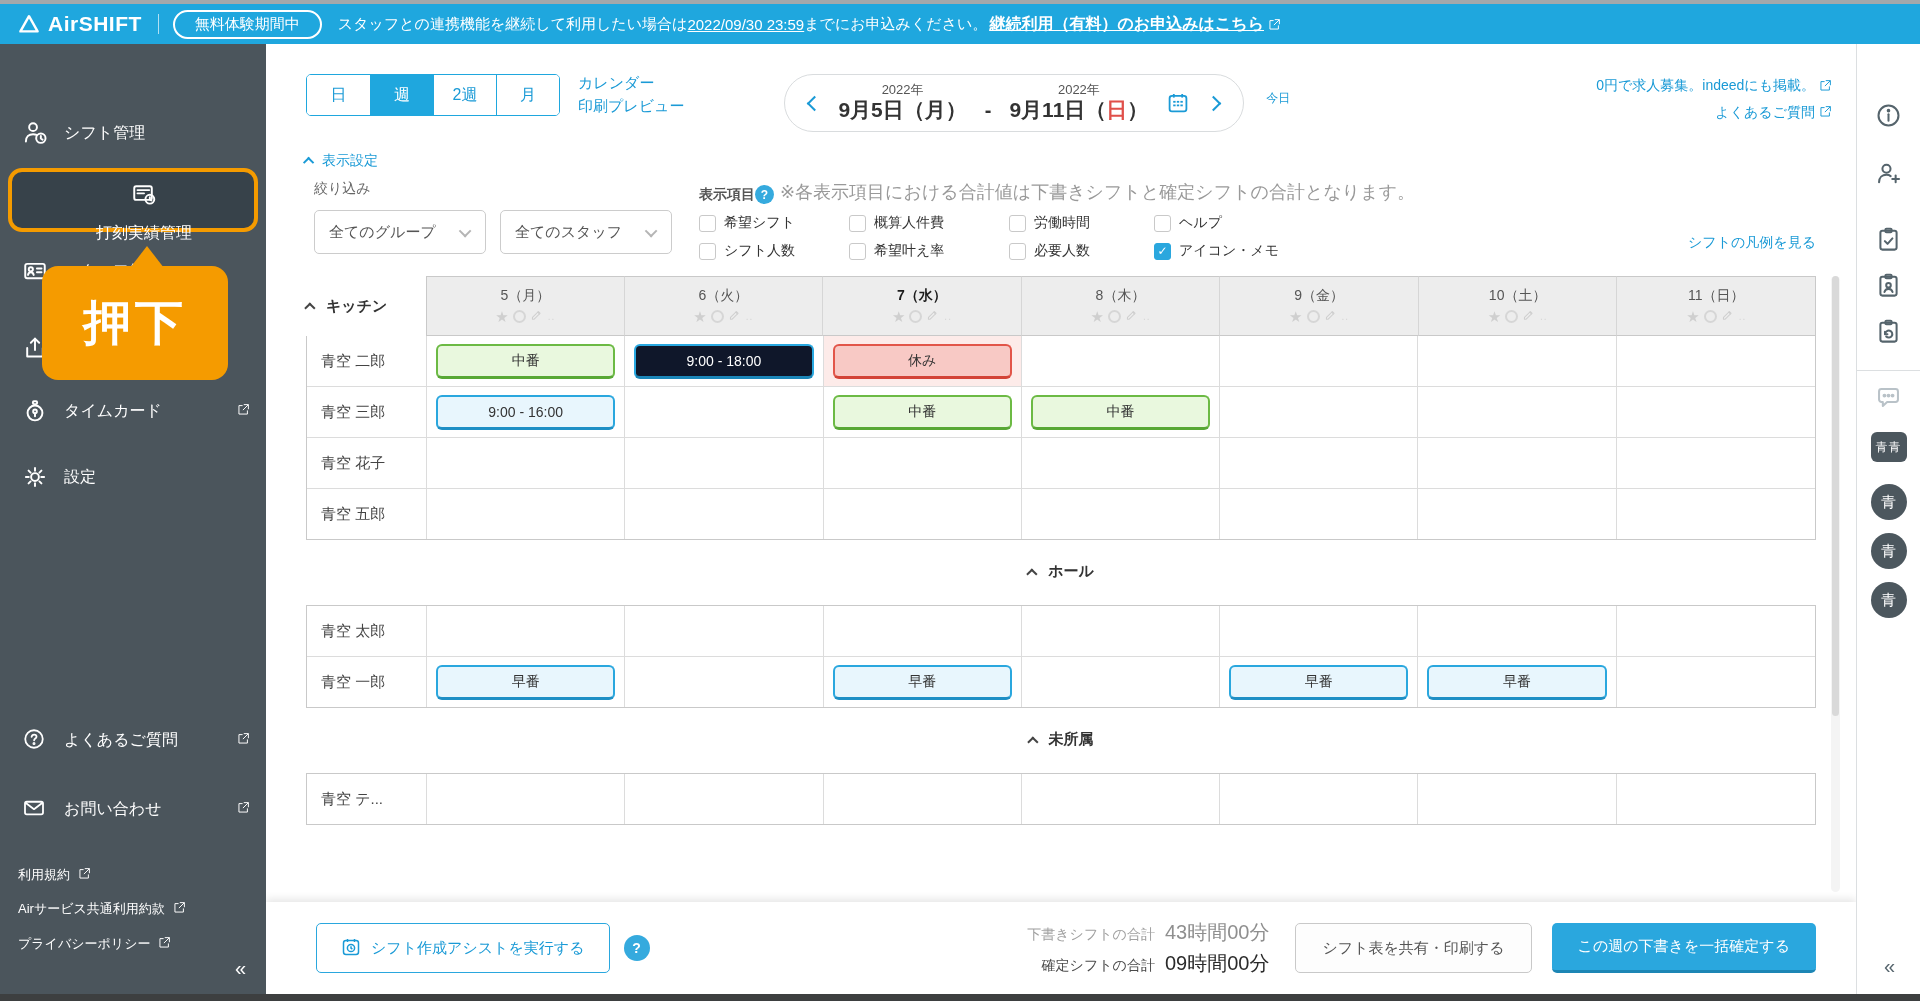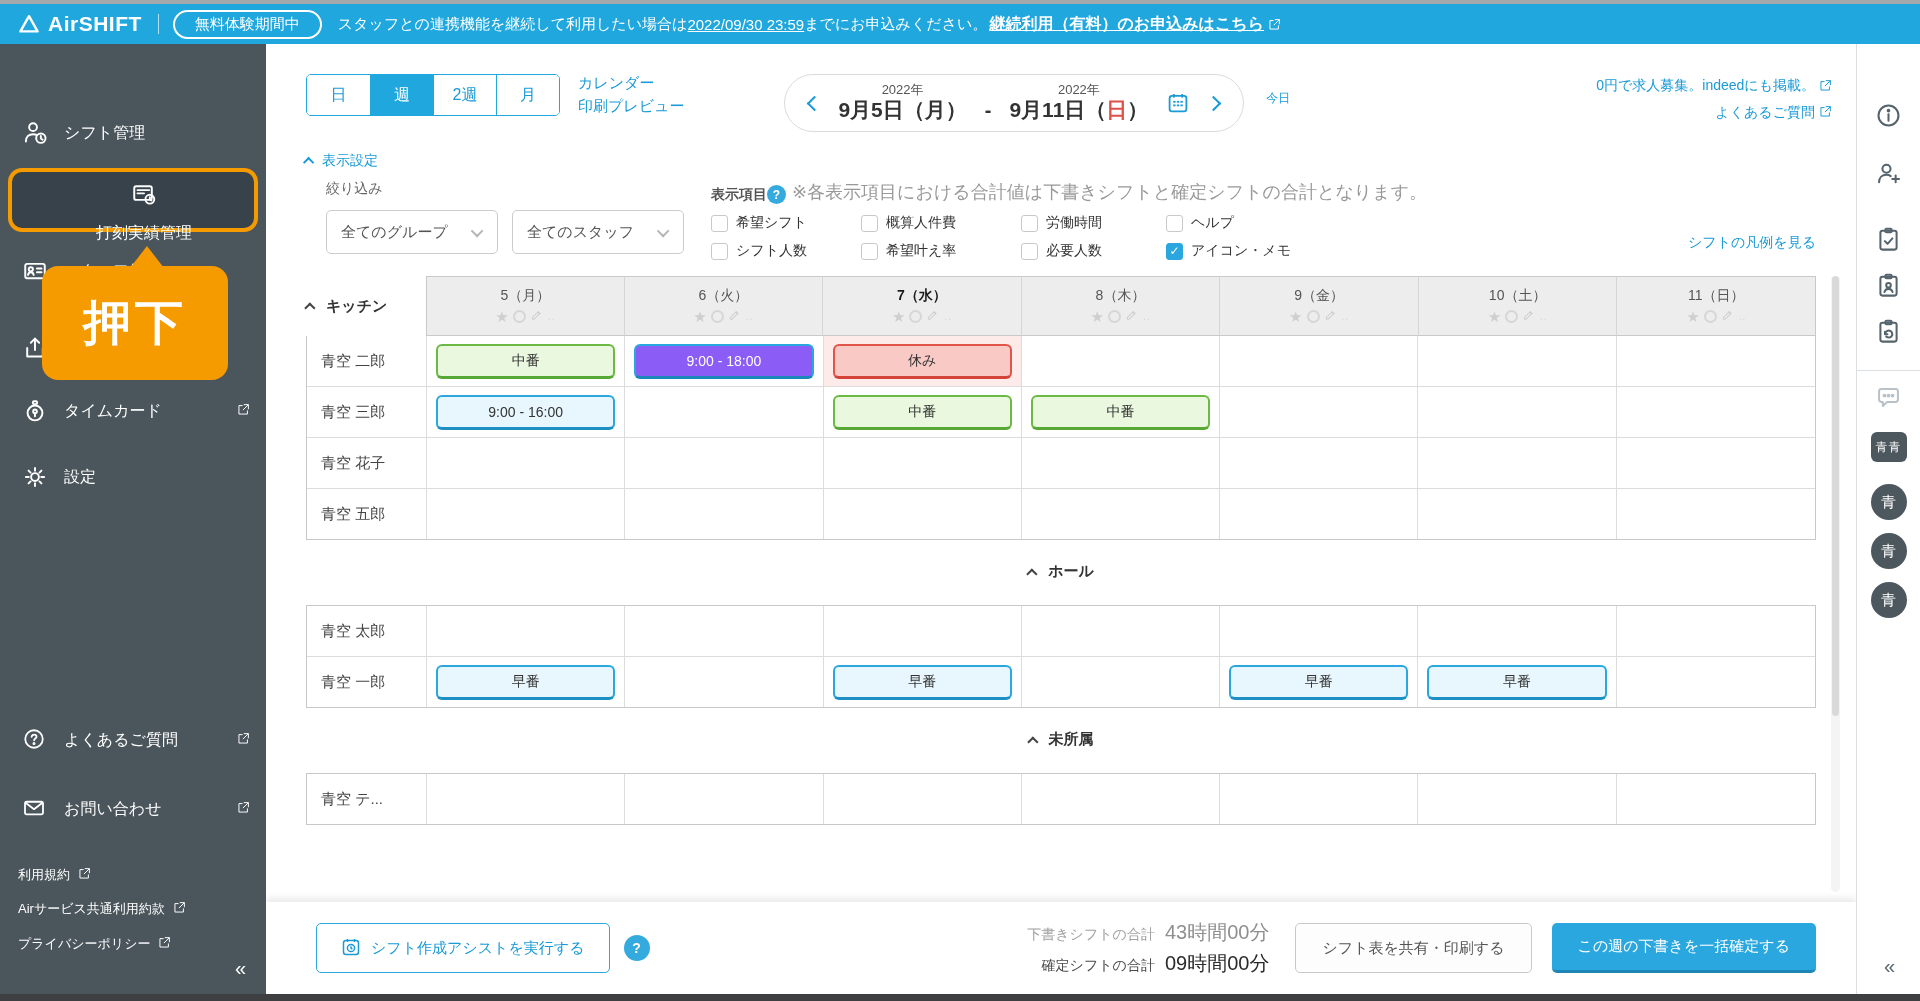--- a/index.html
+++ b/index.html
@@ -82,21 +82,21 @@
   .cal-icon { color:#1a9ad6; cursor:pointer; margin-top:4px; }
   .today-link { margin-left:22px; margin-top:16px; font-size:12px; color:#1a9ad6; cursor:pointer; }
 
   .promo { position:absolute; right:24px; top:28px; text-align:right; font-size:14px; color:#1a9ad6; line-height:1.9; }
   .promo div { display:flex; align-items:center; justify-content:flex-end; gap:4px; cursor:pointer; }
 
   .settings-toggle { padding:20px 0 0 40px; display:flex; align-items:center; gap:8px; font-size:14px; color:#1a9ad6;
                      cursor:pointer; flex:none; }
   .chev-up { width:8px; height:8px; border-left:2px solid #1a9ad6; border-top:2px solid #1a9ad6; transform:rotate(45deg) translateY(2px); }
 
-  .filters { position:relative; padding:10px 24px 0 60px; display:flex; flex:none; }
+  .filters { position:relative; padding:10px 24px 0 48px; display:flex; flex:none; }
   .filters-left { width:385px; flex:none; }
   .filters-label { font-size:14px; color:#666; margin-bottom:12px; }
   .selects { display:flex; gap:14px; }
   .select { width:172px; height:44px; border:1px solid #ccc; border-radius:5px; background:#fff; display:flex;
             align-items:center; justify-content:space-between; padding:0 14px; font-size:15px; color:#555; cursor:pointer; }
   .chev-down-gray { width:9px; height:9px; border-left:2px solid #b5b5b5; border-bottom:2px solid #b5b5b5; transform:rotate(-45deg) translateY(-2px); }
   .filters-right { flex:1; }
   .display-items-head { display:flex; align-items:flex-end; margin-bottom:10px; }
   .display-items-label { font-size:14px; color:#555; font-weight:bold; }
   .q-badge { width:19px; height:19px; border-radius:50%; background:#35aade; color:#fff; font-size:12px; font-weight:bold;
@@ -131,21 +131,21 @@
   .trow { border-bottom:1px solid #dcdcdc; }
   .trow:last-child { border-bottom:none; }
   .staff-cell { height:50px; display:flex; align-items:center; padding-left:14px; font-size:15px; color:#444;
                 border-right:1px solid #dcdcdc; white-space:nowrap; overflow:hidden; }
   .day-cell { height:50px; border-right:1px solid #dcdcdc; display:flex; align-items:center; justify-content:center; }
   .day-cell:last-child { border-right:none; }
   .day-cell.off-bg { background:#fdebe9; }
   .chip { width:calc(100% - 18px); height:35px; border-radius:6px; display:flex; align-items:center; justify-content:center;
           font-size:14px; color:#333; cursor:pointer; border:2px solid transparent; border-bottom-width:3px; }
   .chip.green { background:#e9f8de; border-color:#6cba44; border-bottom-color:#58a835; }
-  .chip.solid-blue { background:#8b5cf6; border-color:#29a8e0; border-bottom-color:#1b86b8; color:#fff; }
+  .chip.solid-blue { background:#0f172a; border-color:#29a8e0; border-bottom-color:#1b86b8; color:#fff; }
   .chip.light-blue { background:#e8f6fd; border-color:#2aa7de; border-bottom-color:#1e8fc5; }
   .chip.off { background:#f8c9c5; border-color:#e25549; border-bottom-color:#d34337; }
   .vscroll { position:absolute; right:16px; top:16px; bottom:10px; width:9px; border-radius:5px; background:#f4f4f4; }
   .vscroll-thumb { position:absolute; top:0; left:1px; width:7px; height:440px; border-radius:4px; background:#d9d9d9; cursor:pointer; }
 
   
   .bottom-bar { flex:none; height:92px; background:#fff; box-shadow:0 -3px 8px rgba(0,0,0,.10); display:flex;
                 align-items:center; padding:0 40px; position:relative; z-index:20; }
   .btn-assist { height:50px; border:1px solid #2aa7de; border-radius:5px; background:#fff; color:#1a9ad6; font-size:15px;
                 display:flex; align-items:center; gap:10px; padding:4px 24px; cursor:pointer; font-family:inherit;margin-left:10px; }

